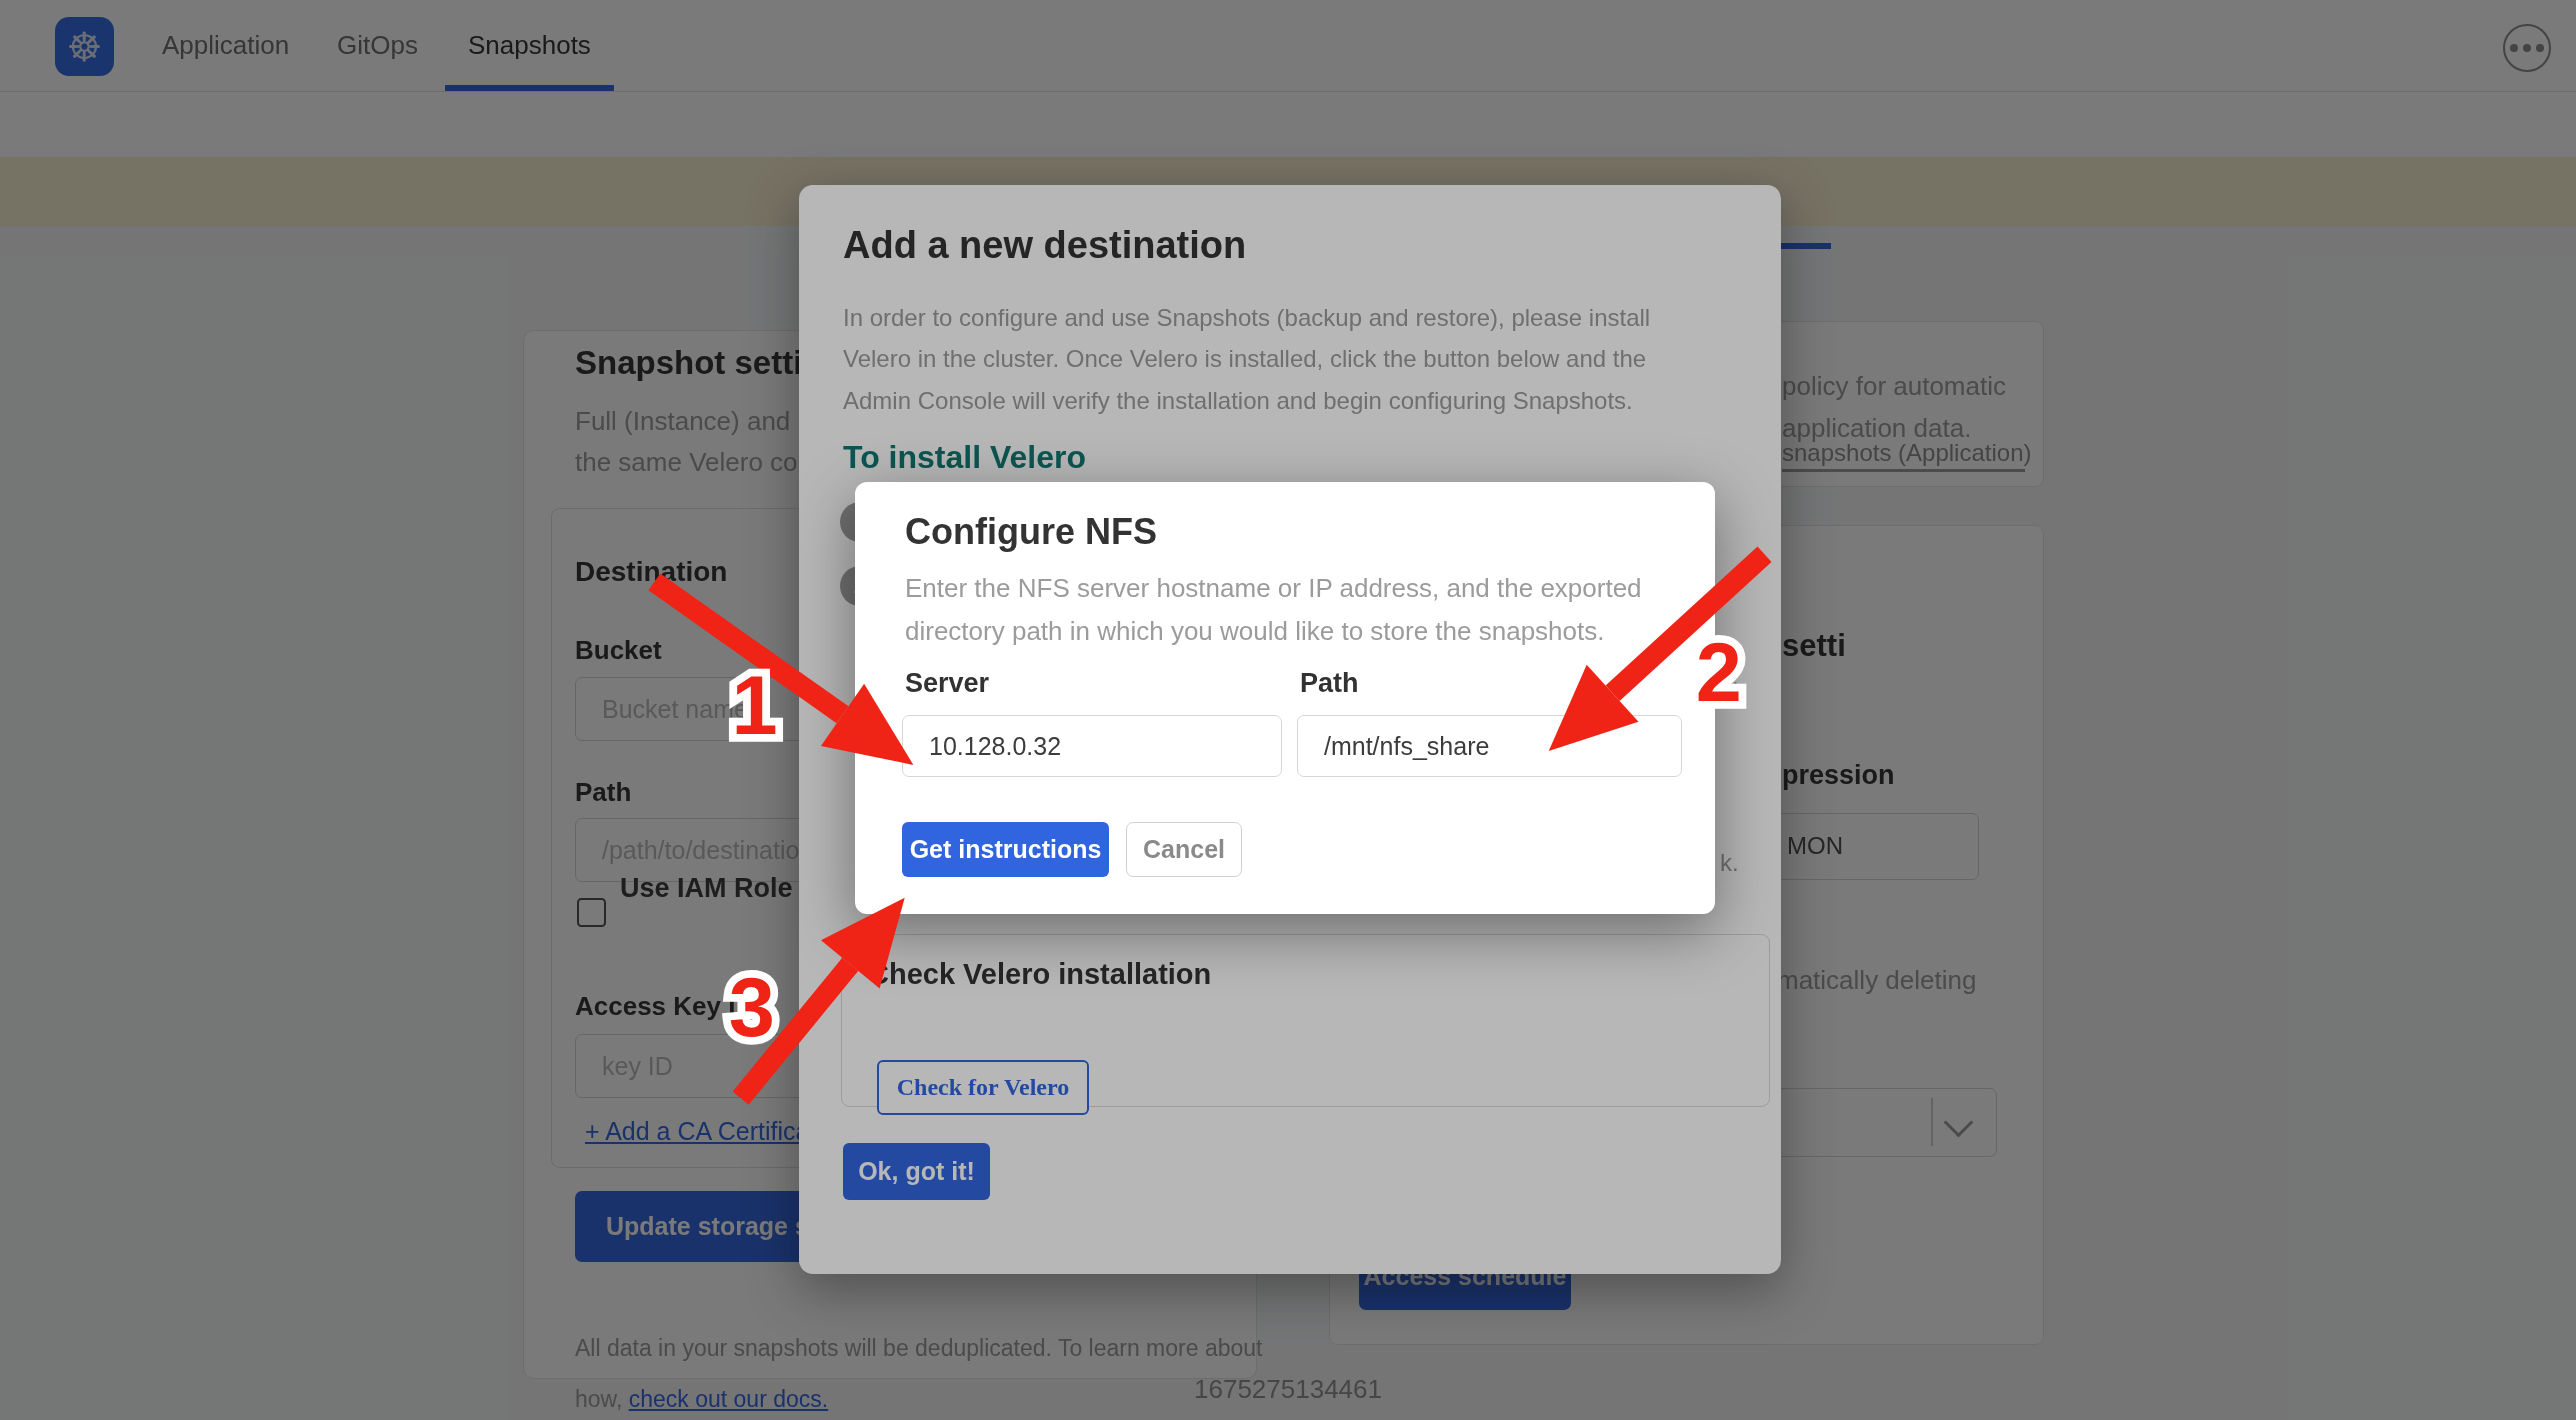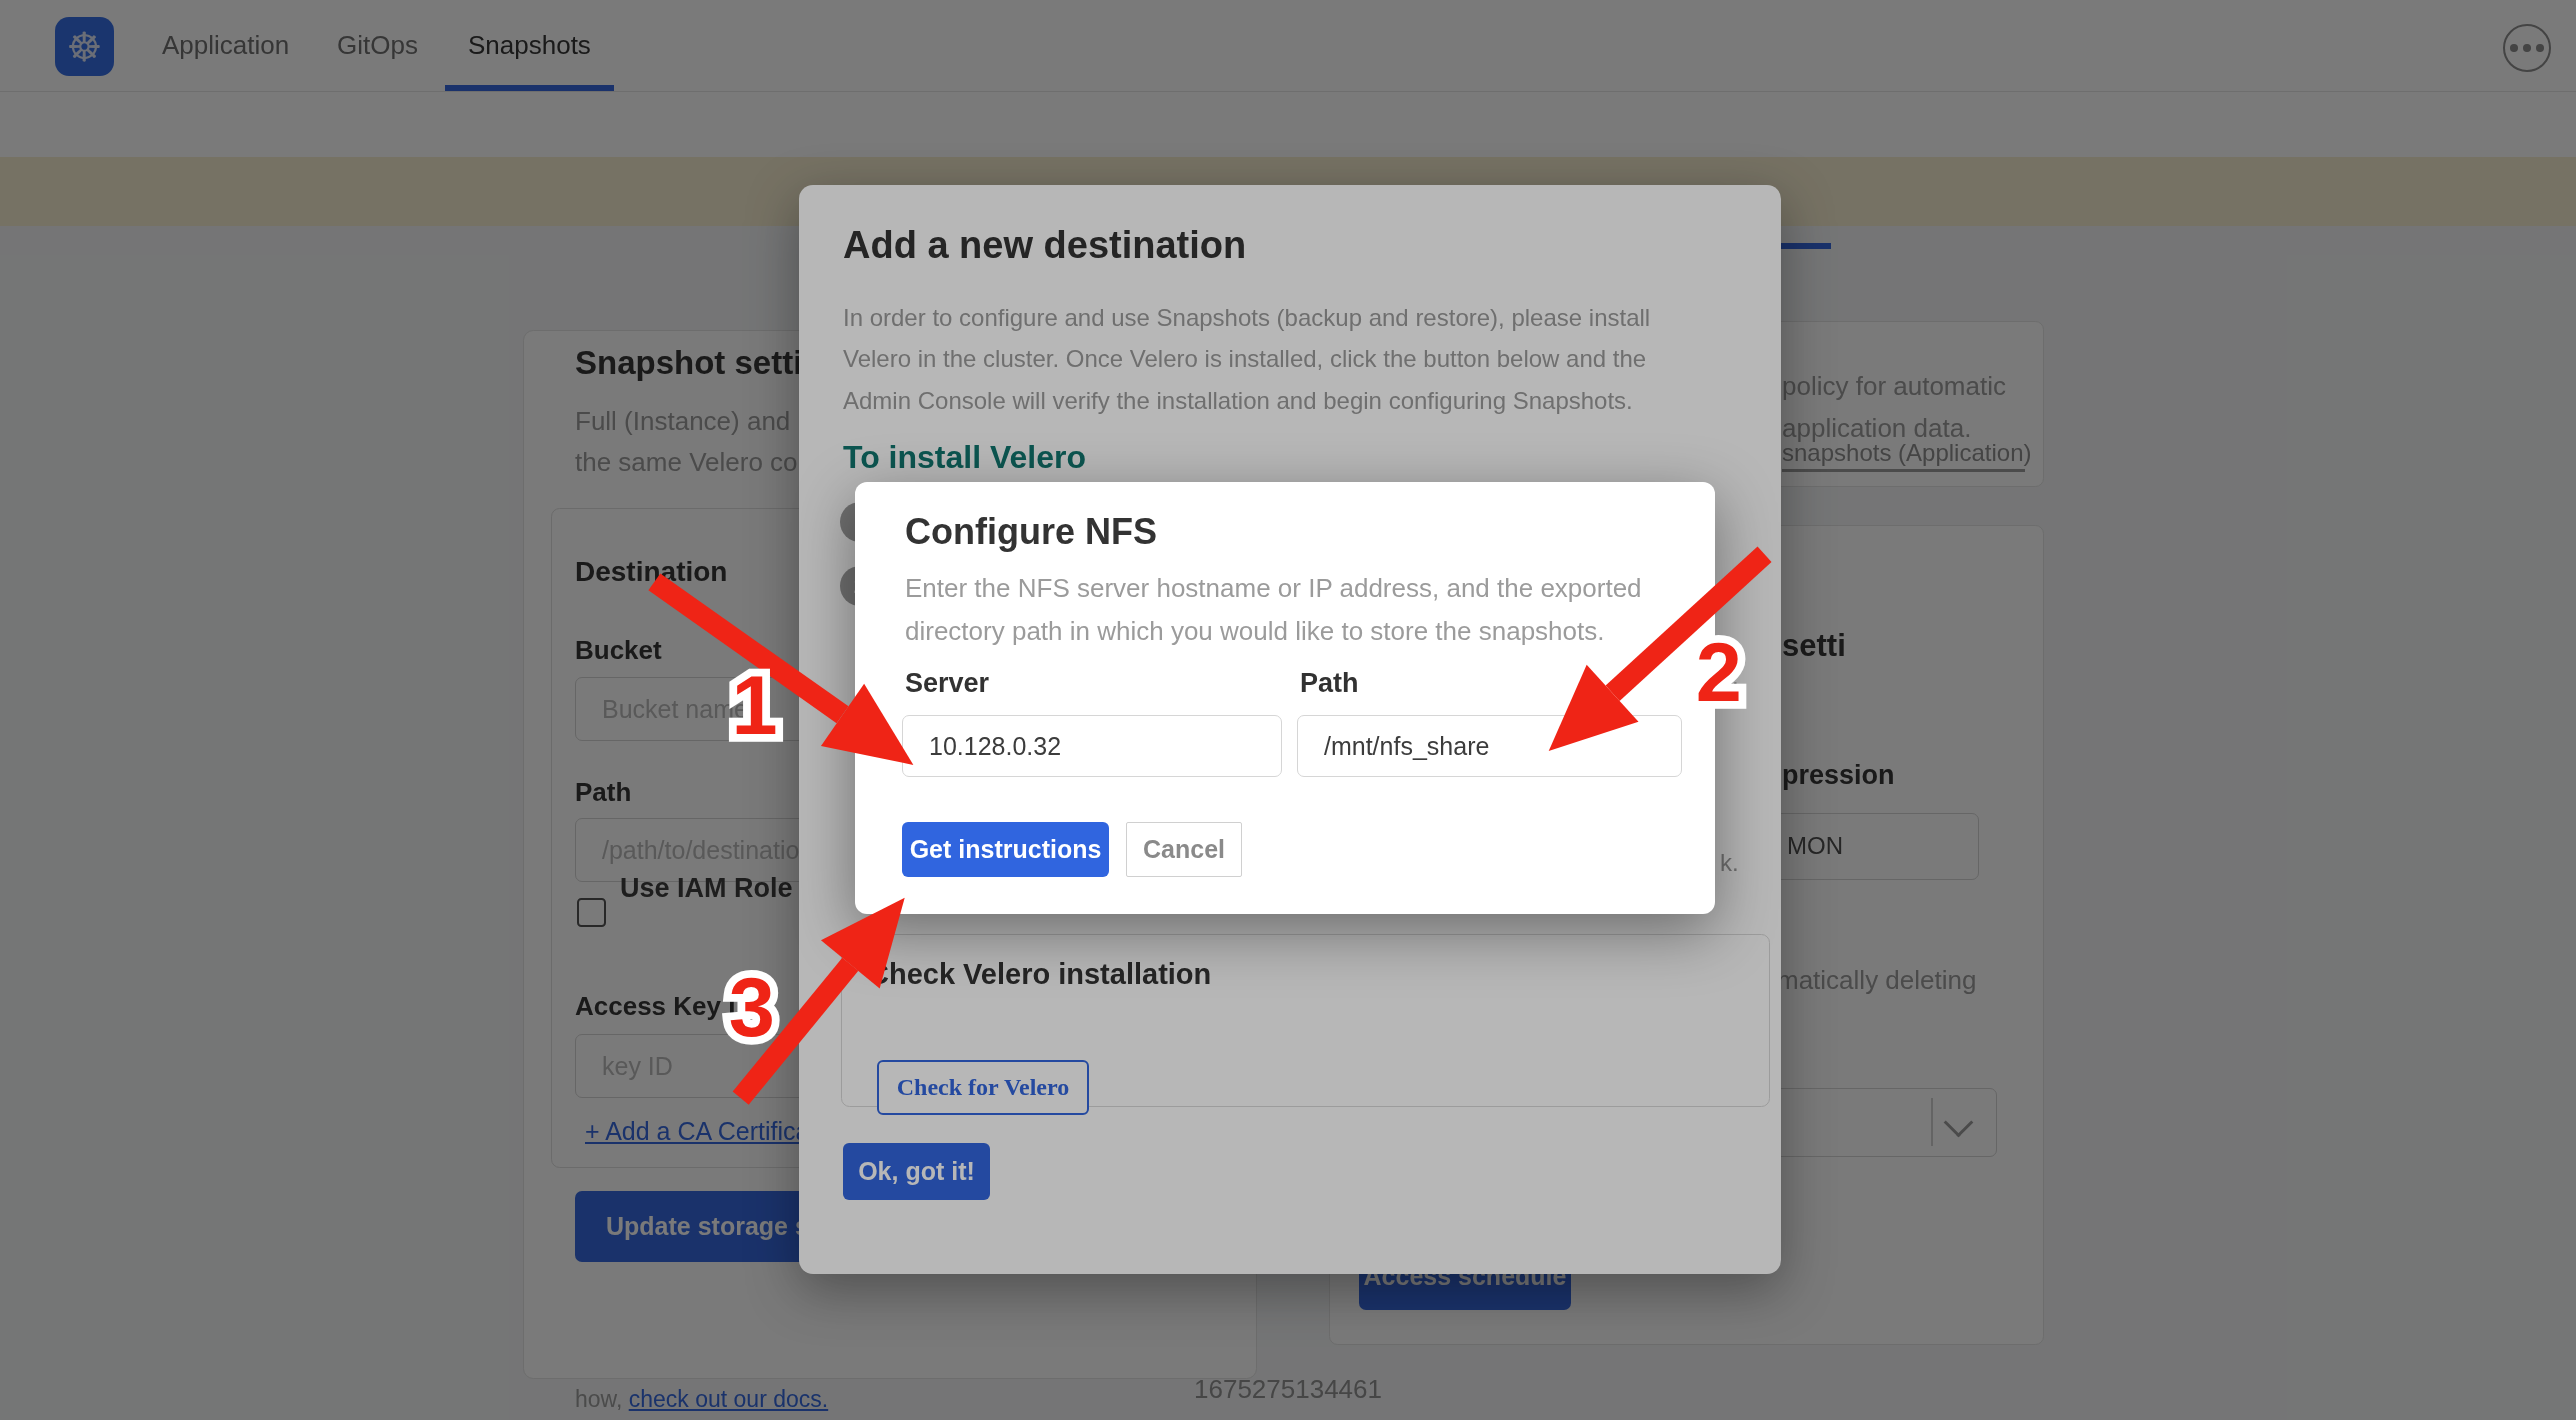--- a/index.html
+++ b/index.html
@@ -108,21 +108,21 @@
                z-index:40; box-shadow:0 17.3px 60px rgba(0,0,0,0.4); }
   .nm { z-index:41; }
   .nm-title { left:905px; top:511px; font-size:36px; font-weight:bold; color:#333333; }
   .nm-body  { left:905px; font-size:26px; color:#9b9b9b; }
   .nm-lab   { top:668px; font-size:27px; font-weight:bold; color:#323232; }
   .nm-server-lab { left:905px; } .nm-path-lab { left:1300px; }
   .nm-server-input { left:902px; top:715px; width:380px; height:62px; z-index:41; }
   .nm-path-input   { left:1297px; top:715px; width:385px; height:62px; z-index:41; }
   .nm-get-btn    { left:902px; top:822px; width:207px; height:55px; border-radius:6px; z-index:41; }
   .nm-cancel-btn { left:1126px; top:822px; width:116px; height:55px; background:#fff; border:1.7px solid #d0d0d0;
-                   border-radius:2px; color:#8a8a8a; font-weight:bold; font-size:25px;
+                   border-radius:7px; color:#8a8a8a; font-weight:bold; font-size:25px;
                    display:flex; align-items:center; justify-content:center; cursor:pointer; z-index:41;
                    font-family:"Liberation Sans", sans-serif; }
 
   
   .annotations { left:0; top:0; width:2576px; height:1421px; z-index:60; pointer-events:none; }
   .annotations text { font-family:"Liberation Sans", sans-serif; font-weight:bold; font-size:96px;
                       fill:#ef2416; stroke:#ffffff; stroke-width:18px; paint-order:stroke; text-anchor:middle; }
 </style>
 </head>
 <body>
@@ -162,20 +162,21 @@
   <div class="abs flabel" style="left:575px; top:635px;">Bucket</div>
   <input class="abs tinput ls-bucket-input" placeholder="Bucket name" style="">
   <div class="abs flabel" style="left:575px; top:777px;">Path</div>
   <input class="abs tinput ls-path-input" placeholder="/path/to/destination" style="">
   <div class="abs ls-iam-box"></div>
   <div class="abs ls-iam-lab">Use IAM Role</div>
   <div class="abs flabel" style="left:575px; top:991px;">Access Key I</div>
   <input class="abs tinput ls-key-input" placeholder="key ID" style="">
   <a class="abs ls-ca-link">+ Add a CA Certificate</a>
   <button class="abs btn ls-update-btn">Update storage setti</button>
+  <p class="abs ls-note" style="top:1335px;">All data in your snapshots will be deduplicated. To learn more about</p>
   <p class="abs ls-note" style="top:1386px;"><span>how, </span><a>check out our docs.</a></p>
 
   <section class="abs card right-card1"></section>
   <span class="abs rc1-l1">policy for automatic</span>
   <span class="abs rc1-l2">application data.</span>
   <span class="abs rc1-tab">snapshots (Application)</span>
   <div class="abs rc1-underline"></div>
 
   <section class="abs card right-card2"></section>
   <span class="abs rc2-shots">setti</span>

